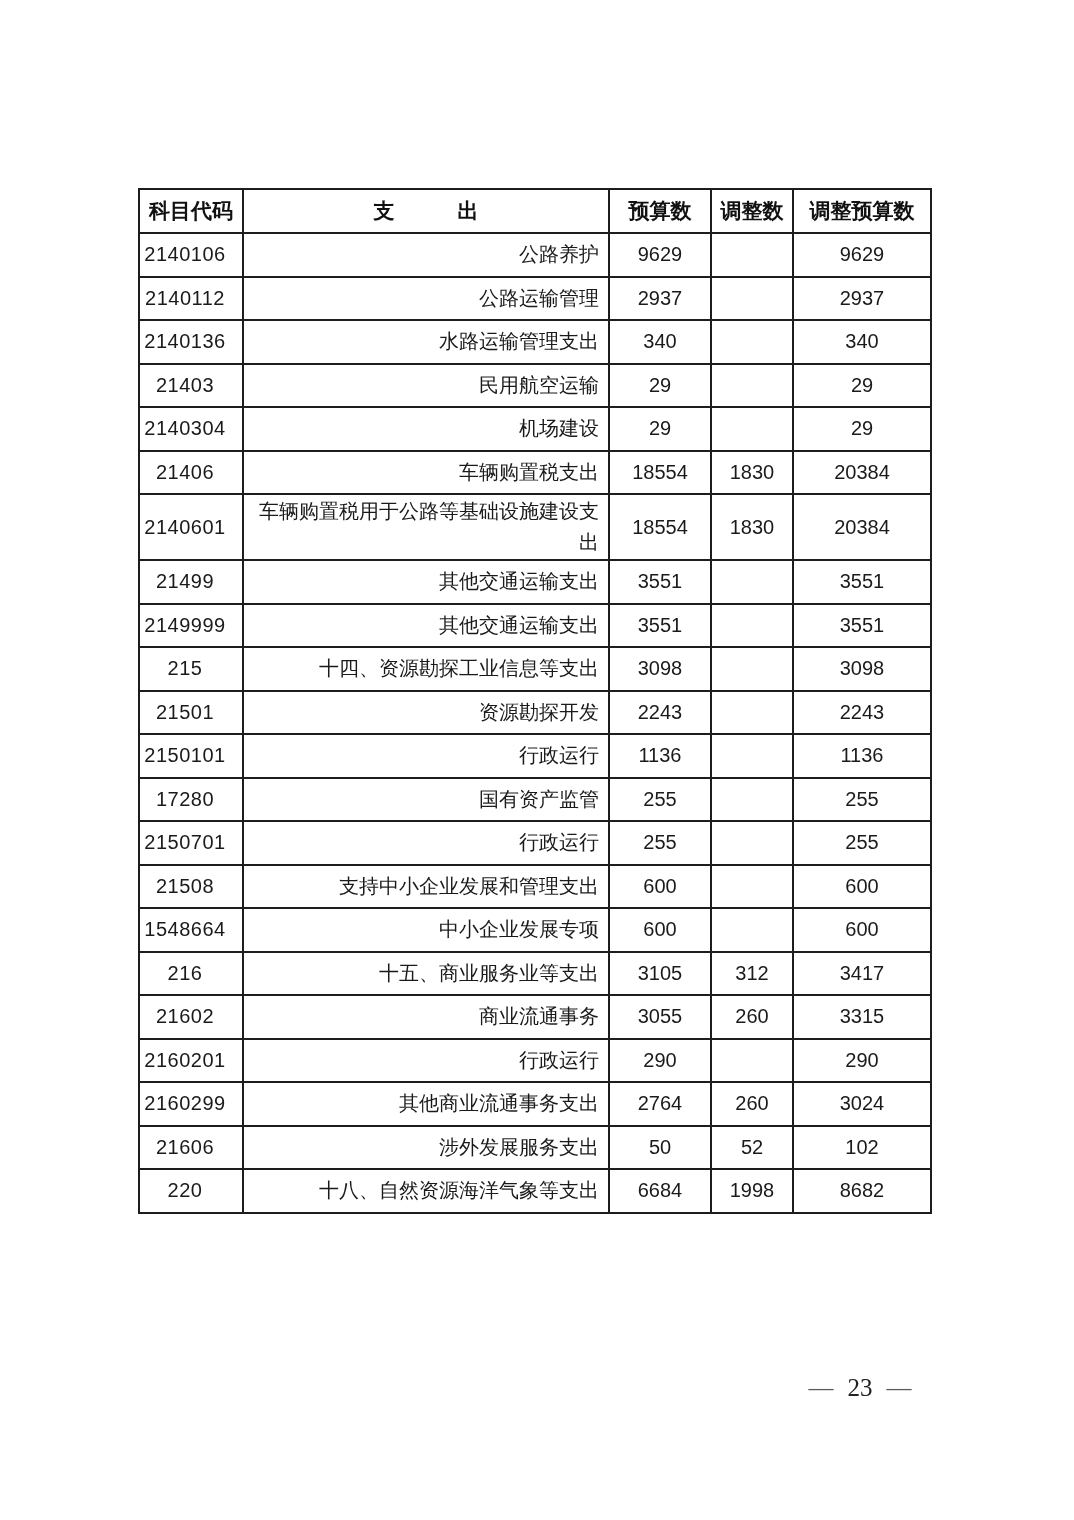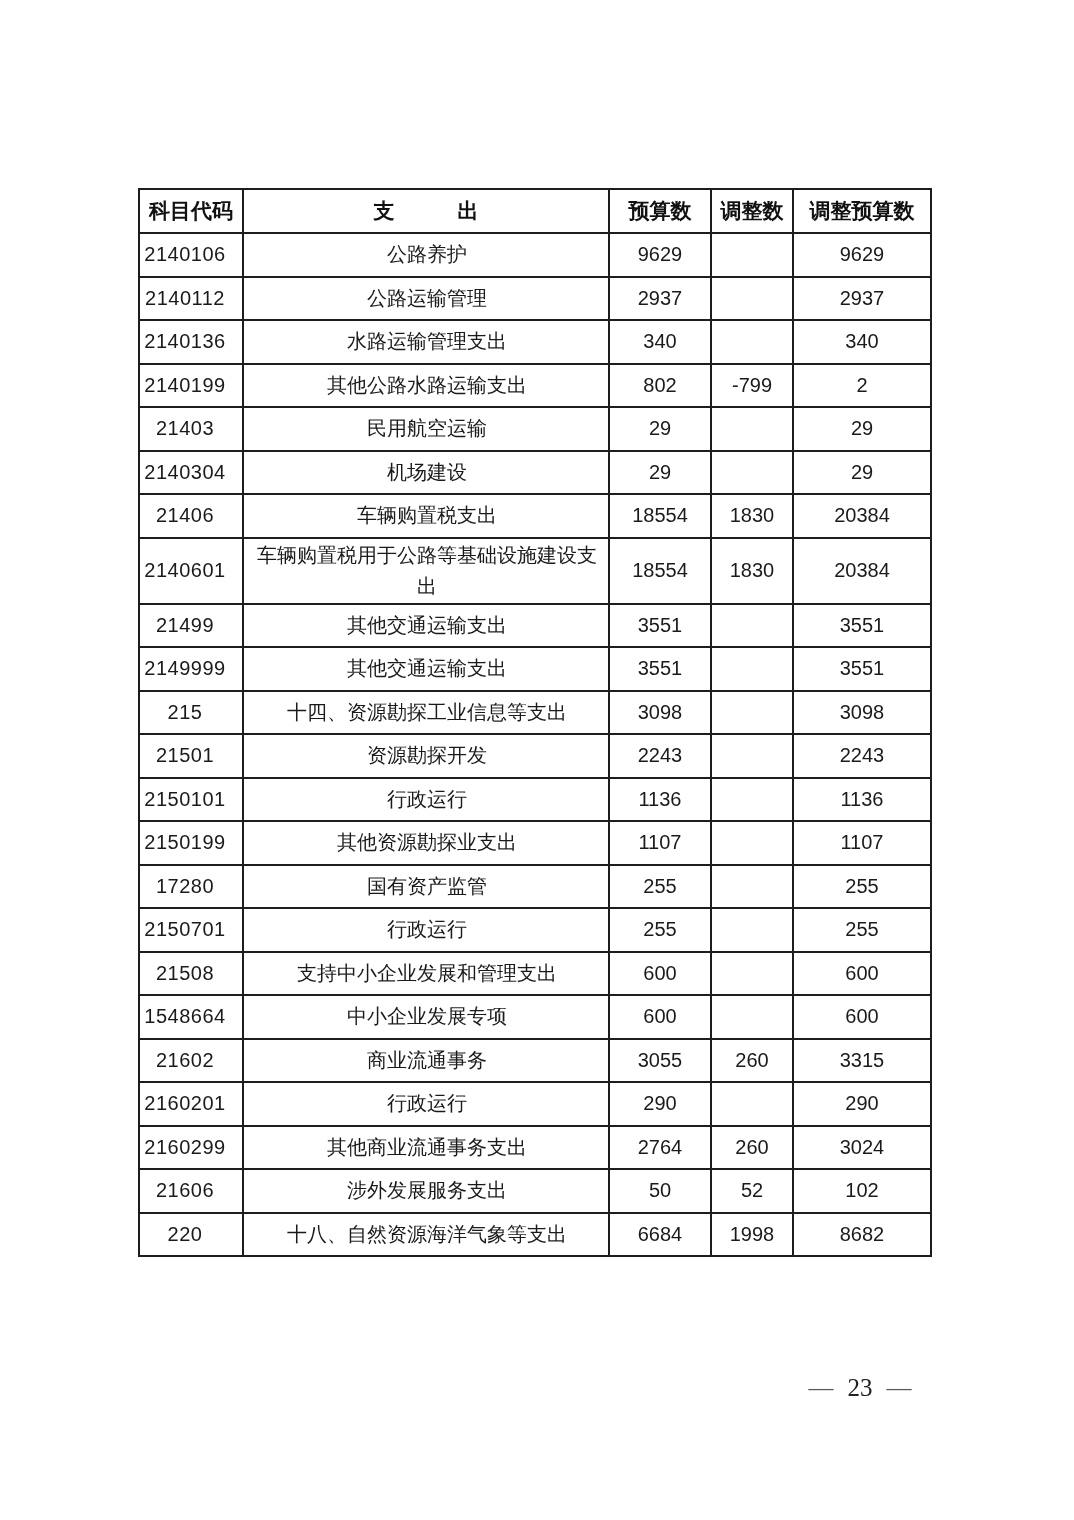--- a/index.html
+++ b/index.html
@@ -51,21 +51,21 @@
   }
   .budget-table td.code {
     font-family: "Liberation Sans", sans-serif;
     text-align: center;
     padding-right: 13px;
     font-size: 20px;
     letter-spacing: 0.5px;
   }
   .budget-table td.name {
     font-family: "Liberation Serif", serif;
-    text-align: center;
+    text-align: right;
     padding-left: 11px;
     padding-right: 9px;
     font-size: 20px;
     line-height: 1.55;
     word-break: break-all;
   }
   .budget-table td.num {
     font-family: "Liberation Sans", sans-serif;
     text-align: center;
     font-size: 20px;
@@ -128,27 +128,20 @@
           <td class="num">2937</td>
         </tr>
         <tr>
           <td class="code">2140136</td>
           <td class="name">水路运输管理支出</td>
           <td class="num">340</td>
           <td class="num"></td>
           <td class="num">340</td>
         </tr>
         <tr>
-          <td class="code">2140199</td>
-          <td class="name">其他公路水路运输支出</td>
-          <td class="num">802</td>
-          <td class="num">-799</td>
-          <td class="num">2</td>
-        </tr>
-        <tr>
           <td class="code">21403</td>
           <td class="name">民用航空运输</td>
           <td class="num">29</td>
           <td class="num"></td>
           <td class="num">29</td>
         </tr>
         <tr>
           <td class="code">2140304</td>
           <td class="name">机场建设</td>
           <td class="num">29</td>
@@ -198,27 +191,20 @@
           <td class="num">2243</td>
         </tr>
         <tr>
           <td class="code">2150101</td>
           <td class="name">行政运行</td>
           <td class="num">1136</td>
           <td class="num"></td>
           <td class="num">1136</td>
         </tr>
         <tr>
-          <td class="code">2150199</td>
-          <td class="name">其他资源勘探业支出</td>
-          <td class="num">1107</td>
-          <td class="num"></td>
-          <td class="num">1107</td>
-        </tr>
-        <tr>
           <td class="code">17280</td>
           <td class="name">国有资产监管</td>
           <td class="num">255</td>
           <td class="num"></td>
           <td class="num">255</td>
         </tr>
         <tr>
           <td class="code">2150701</td>
           <td class="name">行政运行</td>
           <td class="num">255</td>
@@ -231,20 +217,27 @@
           <td class="num">600</td>
           <td class="num"></td>
           <td class="num">600</td>
         </tr>
         <tr>
           <td class="code">1548664</td>
           <td class="name">中小企业发展专项</td>
           <td class="num">600</td>
           <td class="num"></td>
           <td class="num">600</td>
+        </tr>
+        <tr>
+          <td class="code">216</td>
+          <td class="name">十五、商业服务业等支出</td>
+          <td class="num">3105</td>
+          <td class="num">312</td>
+          <td class="num">3417</td>
         </tr>
         <tr>
           <td class="code">21602</td>
           <td class="name">商业流通事务</td>
           <td class="num">3055</td>
           <td class="num">260</td>
           <td class="num">3315</td>
         </tr>
         <tr>
           <td class="code">2160201</td>

